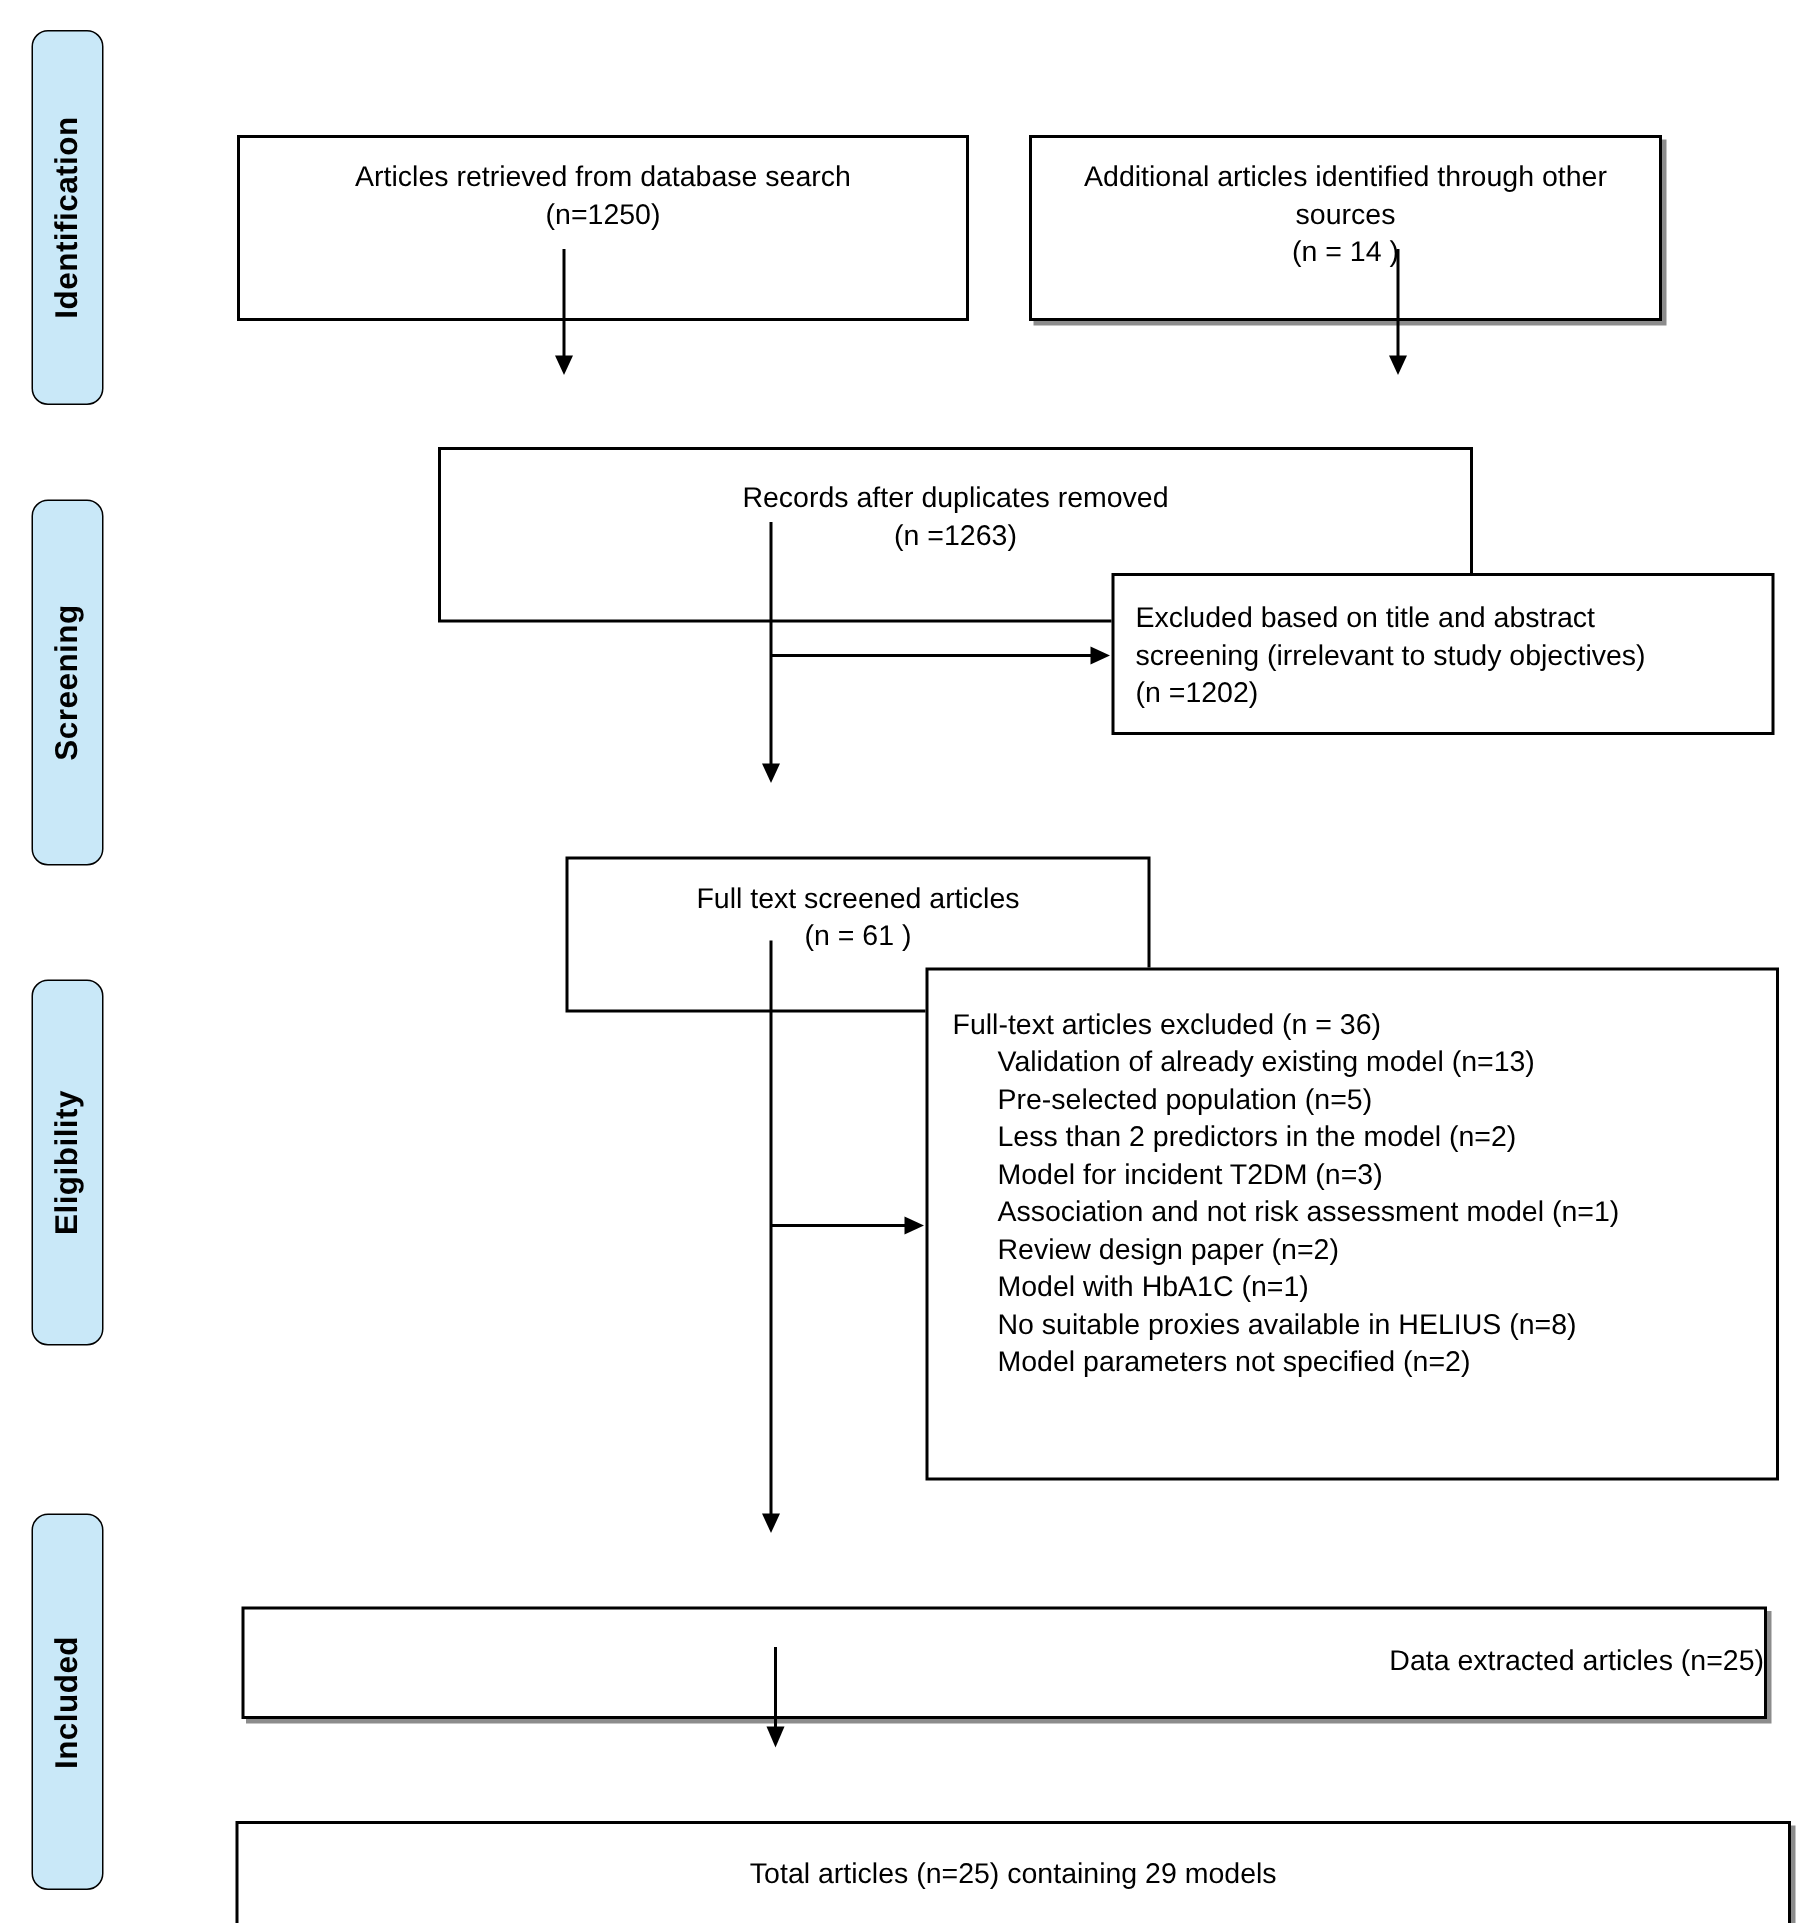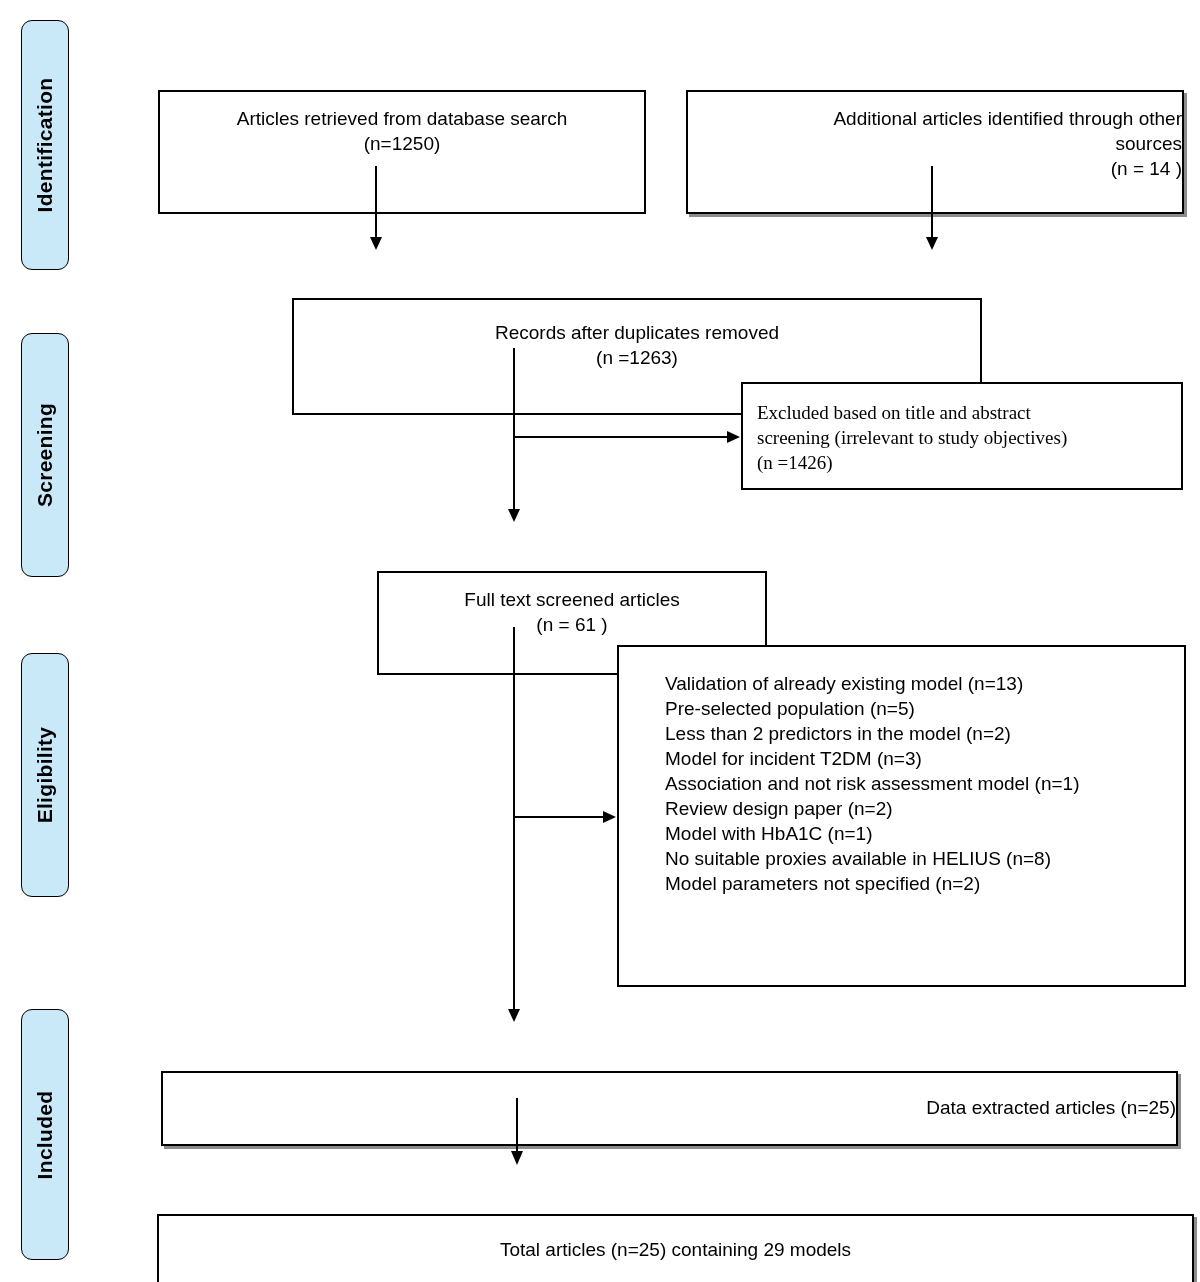--- a/index.html
+++ b/index.html
@@ -77,43 +77,44 @@
   </div>
   <div class="stage" style="left:21px; top:1009px; width:48px; height:251px;">
     <span class="stage-text">Included</span>
   </div>
 
   <div class="box center" style="left:158px; top:42px; width:488px; height:124px; padding-top:14px;">
     <div>Articles retrieved from database search</div>
     <div>(n=1250)</div>
   </div>
 
-  <div class="box center shadow" style="left:686px; top:42px; width:498px; height:124px; padding-top:14px;text-align:right;">
+  <div class="box center shadow" style="left:686px; top:42px; width:422px; height:124px; padding-top:14px;">
     <div>Additional articles identified through other</div>
     <div>sources</div>
     <div>(n = 14 )</div>
   </div>
 
   <div class="box center" style="left:292px; top:250px; width:690px; height:117px; padding-top:20px;">
     <div>Records after duplicates removed</div>
     <div>(n =1263)</div>
   </div>
 
-  <div class="box leftalign" style="left:741px; top:382px; width:442px; height:108px; padding:16px 10px 0 14px;font-family:Liberation Serif, serif;">
+  <div class="box leftalign" style="left:741px; top:382px; width:442px; height:108px; padding:16px 10px 0 14px;">
     <div>Excluded based on title and abstract</div>
     <div>screening (irrelevant to study objectives)</div>
-    <div>(n =1426)</div>
+    <div>(n =1202)</div>
   </div>
 
   <div class="box center" style="left:377px; top:523px; width:390px; height:104px; padding-top:14px;">
     <div>Full text screened articles</div>
     <div>(n = 61 )</div>
   </div>
 
   <div class="box leftalign" style="left:617px; top:645px; width:569px; height:342px; padding:24px 10px 0 16px;">
+    <div class="f-title">Full-text articles excluded (n = 36)</div>
     <div class="f-item">Validation of already existing model (n=13)</div>
     <div class="f-item">Pre-selected population (n=5)</div>
     <div class="f-item">Less than 2 predictors in the model (n=2)</div>
     <div class="f-item">Model for incident T2DM (n=3)</div>
     <div class="f-item">Association and not risk assessment model (n=1)</div>
     <div class="f-item">Review design paper (n=2)</div>
     <div class="f-item">Model with HbA1C (n=1)</div>
     <div class="f-item">No suitable proxies available in HELIUS (n=8)</div>
     <div class="f-item">Model parameters not specified (n=2)</div>
   </div>

